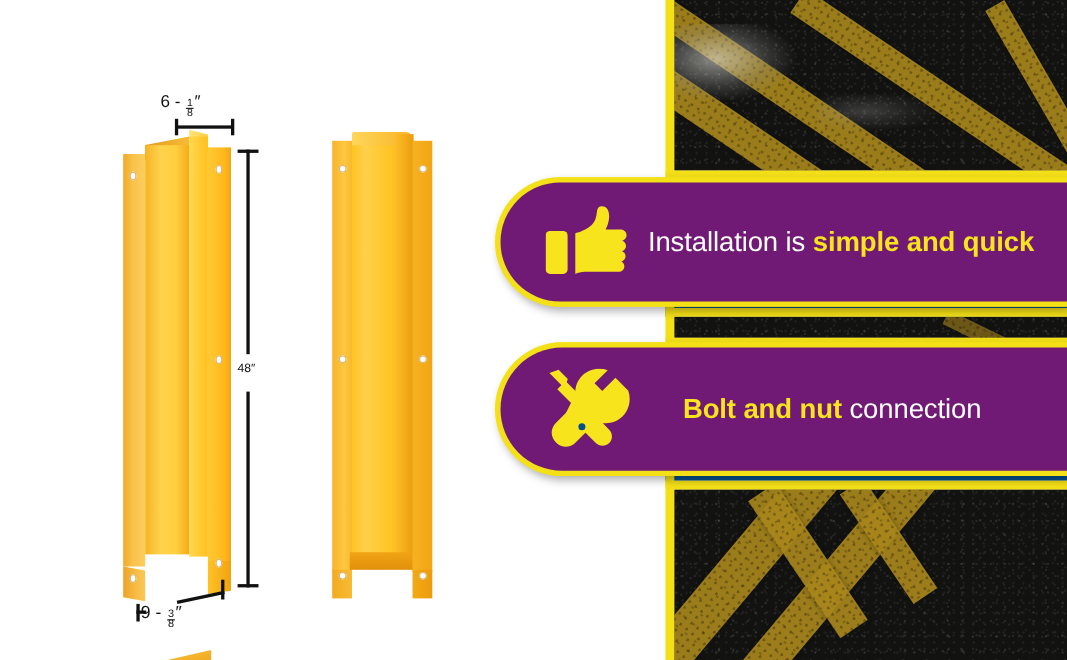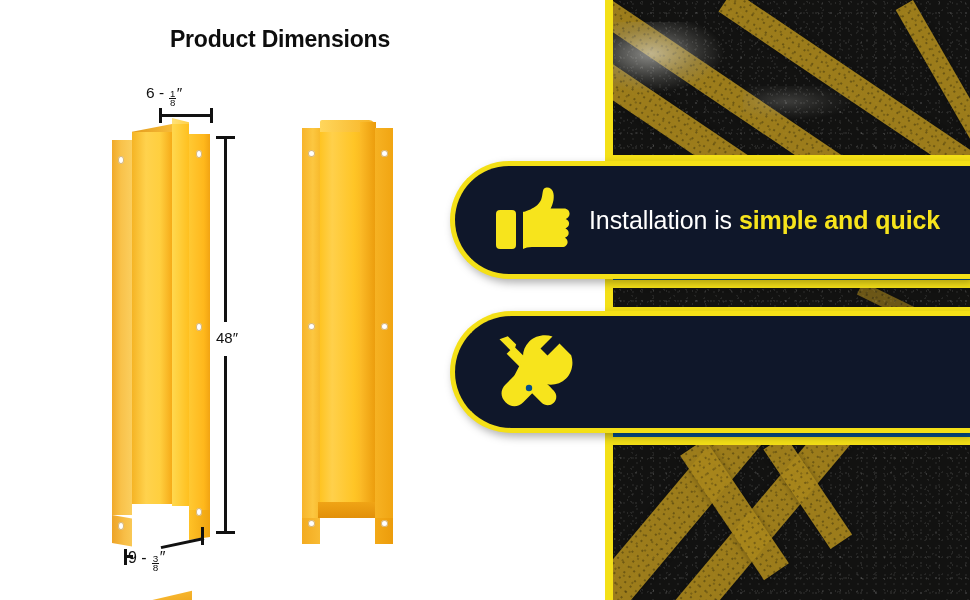--- a/index.html
+++ b/index.html
@@ -150,21 +150,21 @@
 
   
   .dim-label {
     position: absolute;
     color: #111111;
     font-size: 15px;
     white-space: nowrap;
   }
   #dim-width-top-label { left: 146px; top: 84px; font-size: 15.5px; }
   #dim-width-bottom-label { left: 128px; top: 549px; font-size: 16px; }
-  #dim-height-label { left: 213px; top: 327px; font-size: 15px; background: #ffffff; padding: 2px 3px; }
+  #dim-height-label { left: 213px; top: 327px; font-size: 11px; background: #ffffff; padding: 2px 3px; }
 
   .frac { display: inline-flex; flex-direction: column; align-items: center;
           line-height: .82; font-size: .62em; vertical-align: 0.08em;
           margin: 0 .5px; }
   .frac .num { border-bottom: 1.4px solid #111; padding: 0 1px; }
   .frac .den { padding: 0 1px; }
 
   
   #dim-top-line {
     position: absolute; left: 160px; top: 114px;
@@ -290,21 +290,21 @@
     z-index: 1;
   }
   #blue-band-1 { top: 163px; height: 125px; }
   #blue-band-2 { top: 315px; height: 122px; }
 
   
   .banner {
     position: absolute;
     left: 450px;
     width: 520px;
-    background: #0f172a;
+    background: #701a75;
     border: 5px solid #f4e017;
     border-right: none;
     border-radius: 70px 0 0 70px;
     box-sizing: border-box;
     display: flex;
     align-items: center;
     z-index: 10;
     filter: drop-shadow(3px 4px 4px rgba(0,0,0,.30));
   }
   #banner-install { top: 161px; height: 118px; }
@@ -326,21 +326,20 @@
     letter-spacing: -.1px;
   }
   .banner-text .hl { color: #f7e41c; font-weight: bold; }
   .banner-text .plain { font-weight: normal; }
 </style>
 </head>
 <body>
 
 <div id="left-panel">
 
-  <div id="page-title">Product Dimensions</div>
 
   <div class="guard" id="guard-left">
     <div class="gl-flange-left"></div>
     <div class="gl-flange-left-foot"></div>
     <div class="gl-web-top"></div>
     <div class="gl-web"></div>
     <div class="gl-face"></div>
     <div class="gl-inner"></div>
     <div class="gl-bottom-shelf"></div>
     <div class="gl-flange-right-foot"></div>
@@ -466,13 +465,16 @@
                C87.1 37.5 88.9 28.2 86.2 20.2 Z" transform="translate(-8,0)" fill="#f7e41c"></path>
 
       <path d="M6.5 4.2 L14.8 1.2 L23.2 9.6 L20.2 17.9 Z" fill="#f7e41c"></path>
       <rect x="18.5" y="12.5" width="10.5" height="18" transform="rotate(-45 23.7 21.5)" fill="#f7e41c"></rect>
       <path d="M30.6 28.4 L47.2 45 C52.3 50.1 58.6 56.4 61.6 59.4
                C65.2 63 65.2 68.4 61.8 71.8 C58.4 75.2 53 75.2 49.4 71.6
                L22.4 44.6 Z" fill="#f7e41c" transform="translate(-1,-4)"></path>
       <circle cx="36" cy="53" r="3.2" fill="#054f8e"></circle>
     </svg>
   </div>
+  <div class="banner-text">
+    <span class="hl">Bolt and nut</span><span class="plain"> connection</span>
+  </div>
 </div>
 
 </body></html>

